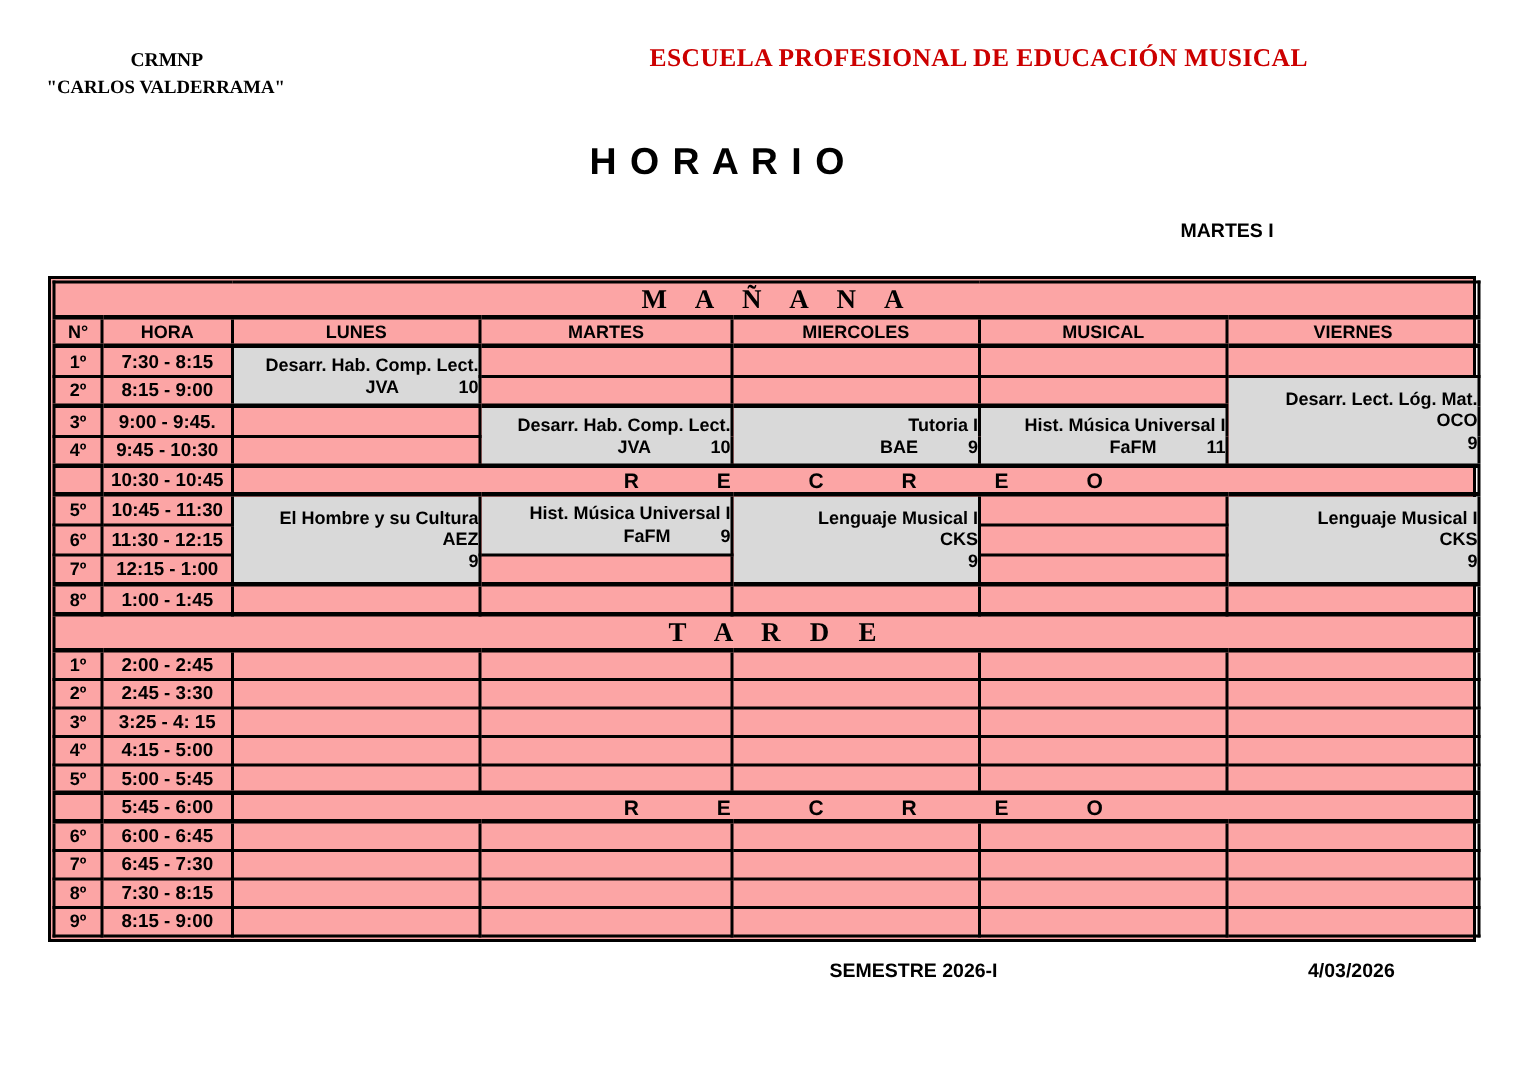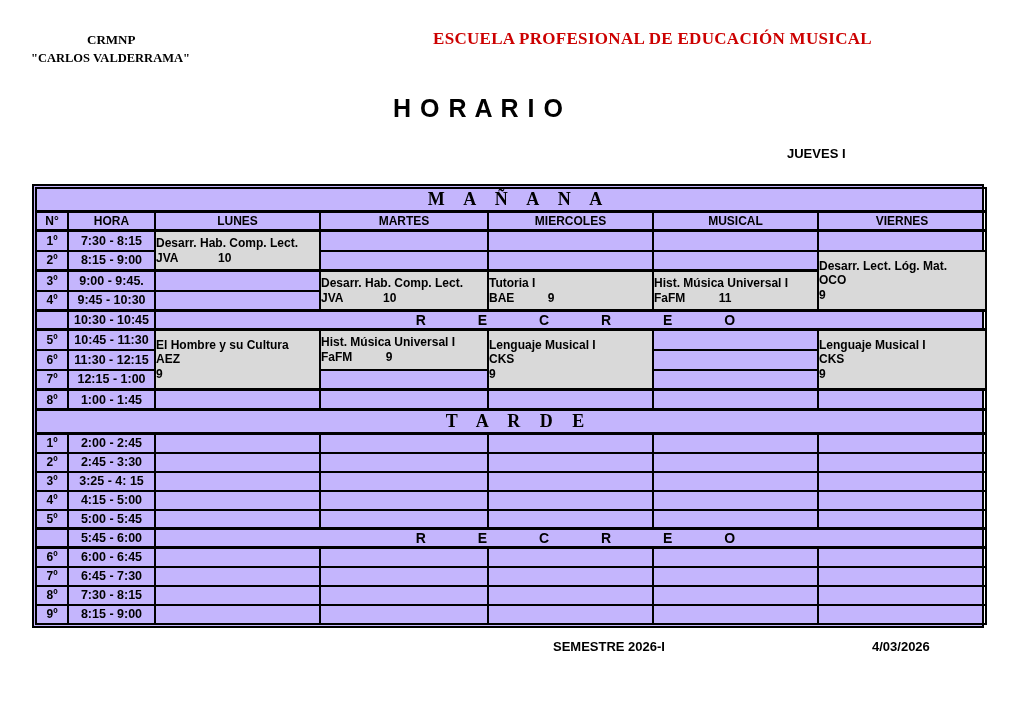--- a/index.html
+++ b/index.html
@@ -9,53 +9,53 @@
 
   
   .org-line1{left:87px;top:32px;font-family:"Liberation Serif",serif;font-weight:bold;font-size:13px;}
   .org-line2{left:31px;top:51px;font-family:"Liberation Serif",serif;font-weight:bold;font-size:12.5px;}
   .school-title{left:433px;top:29px;font-family:"Liberation Serif",serif;font-weight:bold;
                 font-size:17px;color:#cc0000;letter-spacing:0.3px;}
   .page-title{left:393px;top:94px;font-size:25px;font-weight:bold;word-spacing:2px;}
   .cycle{left:787px;top:146px;font-size:13px;font-weight:bold;}
 
   
-  .table-wrap{left:32px;top:184px;width:952px;border:2px solid #000;padding:1px;box-sizing:border-box;background:#c4b5fd;}
+  .table-wrap{left:32px;top:184px;width:952px;border:2px solid #000;padding:1px;box-sizing:border-box;background:#fca5a5;}
   table{border-collapse:collapse;table-layout:fixed;width:100%;border:2px solid #000;}
   td,th{border:2px solid #000;padding:0;overflow:hidden;}
   tr.band-row{height:20px;}
   tr.hdr-row{height:19px;}
   tr.m-row{height:20px;}
   tr.recreo-row{height:18px;}
   tr.t-row{height:19px;}
   .thick-top td,.thick-top th{border-top:3px solid #000;}
 
   .band-cell{font-family:"Liberation Serif",serif;font-weight:bold;font-size:18px;
              text-align:center;word-spacing:15px;padding-left:8px;}
   th.day{font-size:12px;font-weight:bold;text-align:center;}
   th.numh{font-size:12px;font-weight:bold;text-align:center;}
   .num-cell{font-size:12px;font-weight:bold;text-align:center;}
   .time-cell{font-size:12.5px;font-weight:bold;text-align:center;white-space:pre;}
   .recreo-cell{font-size:14px;font-weight:bold;text-align:center;word-spacing:48px;padding-left:10px;}
-  td.course{text-align:left;vertical-align:middle;}
+  td.course{text-align:right;vertical-align:middle;}
   td.course div{font-size:12px;font-weight:bold;line-height:14.5px;white-space:pre;}
   .gray{background:#d9d9d9;}
 
   
   .footer-sem{left:505px;top:639px;font-size:13px;font-weight:bold;margin-left:48px;}
   .footer-date{left:872px;top:639px;font-size:13px;font-weight:bold;}
 </style>
 </head>
 <body>
 
 <div class="abs org-line1">CRMNP</div>
 <div class="abs org-line2">"CARLOS VALDERRAMA"</div>
 <div class="abs school-title">ESCUELA PROFESIONAL DE EDUCACIÓN MUSICAL</div>
 <div class="abs page-title">H O R A R I O</div>
-<div class="abs cycle">JUEVES I</div>
+<div class="abs cycle">MARTES I</div>
 
 <div class="abs table-wrap">
 <table>
   <colgroup>
     <col style="width:32px">
         <col style="width:87px">
         <col style="width:165px">
     <col style="width:168px">
         <col style="width:165px">
         <col style="width:165px">

